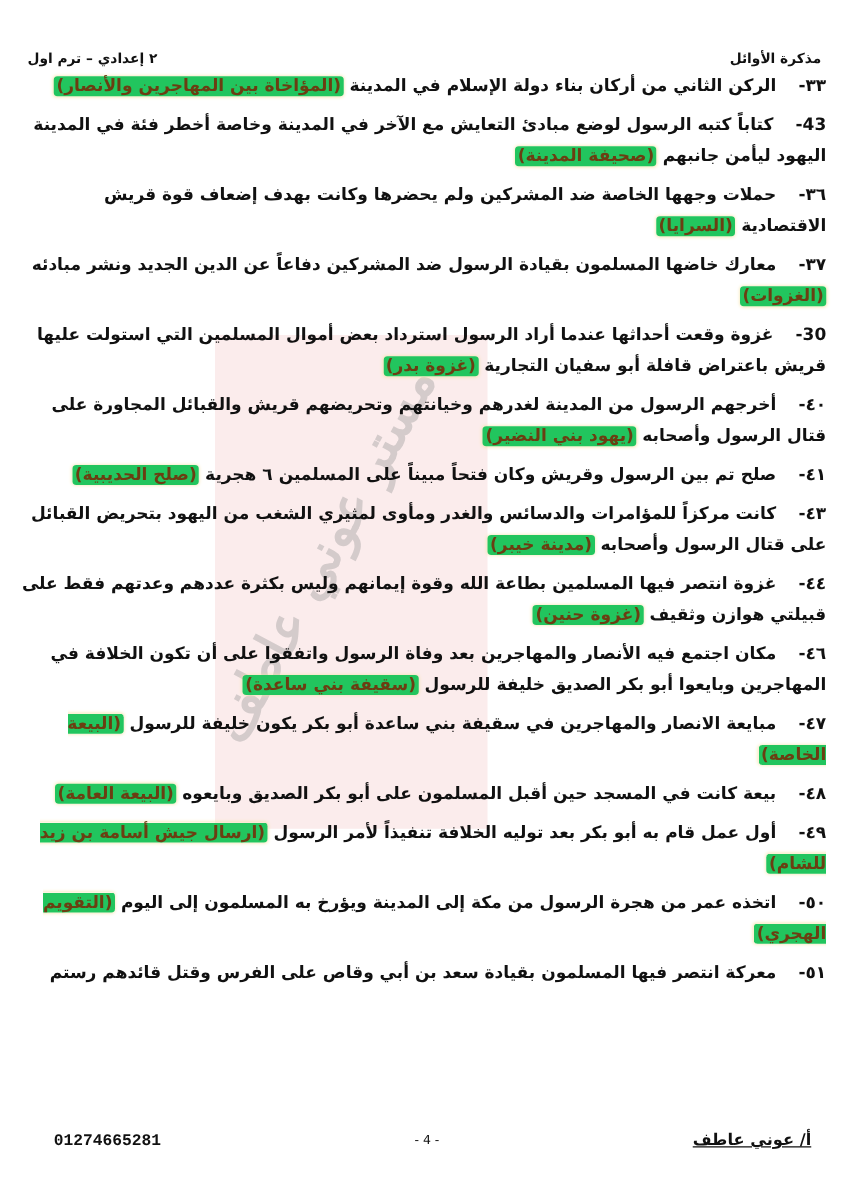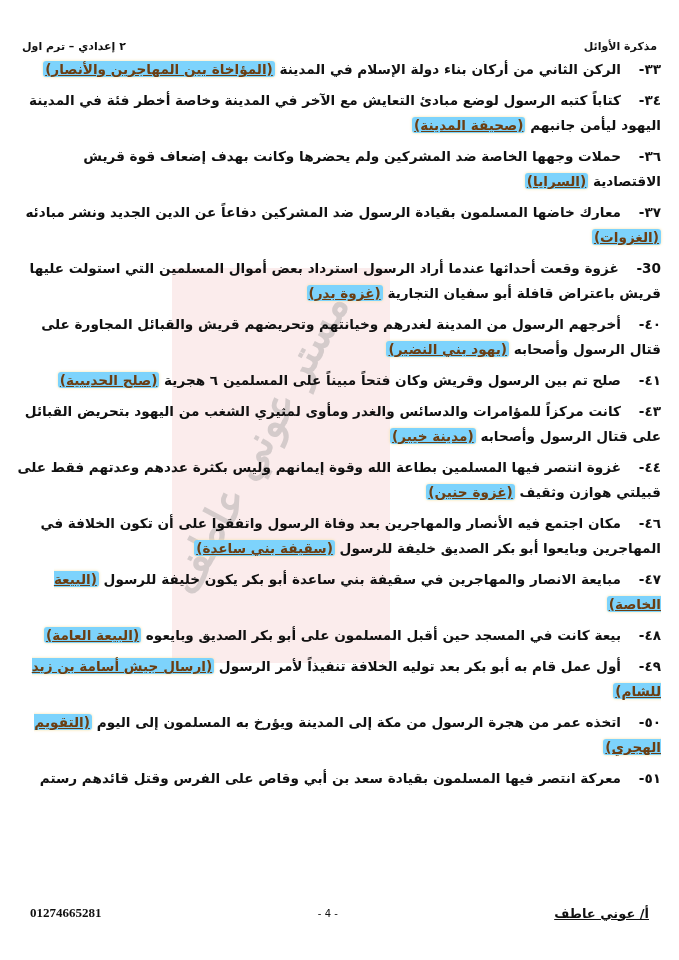--- a/index.html
+++ b/index.html
@@ -26,47 +26,47 @@
     .content {
       position: absolute; top: 57px; left: 16px; right: 18px;
       direction: rtl; z-index: 2;
     }
     .q {
       font-size: 13.6px; font-weight: bold; line-height: 25px;
       margin-bottom: 6px; text-align: right;
     }
     .q .num { margin-left: 13px; }
     .ans {
-      color: #6b3e12; text-decoration: underline;
-      background: #7dd3fc; padding: 0 2px; border-radius: 3px;
+      color: #6b3e12; 
+      background: #22c55e; padding: 0 2px; border-radius: 3px;
       box-shadow: 0 0 3px #f4e2a6;
     }
     .footer {
       position: absolute; top: 905px; left: 30px; right: 30px;
       display: flex; justify-content: space-between; align-items: center;
       font-size: 13px; font-weight: bold; direction: rtl;
     }
     .footer .author { text-decoration: underline; }
     .footer .page { font-weight: normal; font-size: 10px; }
-    .footer .phone { direction: ltr; font-family: Liberation Serif, serif; }
+    .footer .phone { direction: ltr; font-family: Liberation Mono, monospace; margin-left: 13px; }
   </style>
 </head>
 <body>
 
 <div class="header">
   <span>مذكرة الأوائل</span>
   <span>٢ إعدادي – ترم اول</span>
 </div>
 
 <div class="watermark-box"></div>
 <div class="watermark-text">مستر عوني عاطف</div>
 
 <div class="content">
   <div class="q"><span class="num">٣٣-</span> <span>الركن الثاني من أركان بناء دولة الإسلام في المدينة</span> <span class="ans">(المؤاخاة بين المهاجرين والأنصار)</span></div>
-  <div class="q"><span class="num">٣٤-</span> <span>كتاباً كتبه الرسول لوضع مبادئ التعايش مع الآخر في المدينة وخاصة أخطر فئة في المدينة اليهود ليأمن جانبهم</span> <span class="ans">(صحيفة المدينة)</span></div>
+  <div class="q"><span class="num">43-</span> <span>كتاباً كتبه الرسول لوضع مبادئ التعايش مع الآخر في المدينة وخاصة أخطر فئة في المدينة اليهود ليأمن جانبهم</span> <span class="ans">(صحيفة المدينة)</span></div>
   <div class="q"><span class="num">٣٦-</span> <span>حملات وجهها الخاصة ضد المشركين ولم يحضرها وكانت بهدف إضعاف قوة قريش الاقتصادية</span> <span class="ans">(السرايا)</span></div>
   <div class="q"><span class="num">٣٧-</span> <span>معارك خاضها المسلمون بقيادة الرسول ضد المشركين دفاعاً عن الدين الجديد ونشر مبادئه</span> <span class="ans">(الغزوات)</span></div>
   <div class="q"><span class="num">30-</span> <span>غزوة وقعت أحداثها عندما أراد الرسول استرداد بعض أموال المسلمين التي استولت عليها قريش باعتراض قافلة أبو سفيان التجارية</span> <span class="ans">(غزوة بدر)</span></div>
   <div class="q"><span class="num">٤٠-</span> <span>أخرجهم الرسول من المدينة لغدرهم وخيانتهم وتحريضهم قريش والقبائل المجاورة على قتال الرسول وأصحابه</span> <span class="ans">(يهود بني النضير)</span></div>
   <div class="q"><span class="num">٤١-</span> <span>صلح تم بين الرسول وقريش وكان فتحاً مبيناً على المسلمين ٦ هجرية</span> <span class="ans">(صلح الحديبية)</span></div>
   <div class="q"><span class="num">٤٣-</span> <span>كانت مركزاً للمؤامرات والدسائس والغدر ومأوى لمثيري الشغب من اليهود بتحريض القبائل على قتال الرسول وأصحابه</span> <span class="ans">(مدينة خيبر)</span></div>
   <div class="q"><span class="num">٤٤-</span> <span>غزوة انتصر فيها المسلمين بطاعة الله وقوة إيمانهم وليس بكثرة عددهم وعدتهم فقط على قبيلتي هوازن وثقيف</span> <span class="ans">(غزوة حنين)</span></div>
   <div class="q"><span class="num">٤٦-</span> <span>مكان اجتمع فيه الأنصار والمهاجرين بعد وفاة الرسول واتفقوا على أن تكون الخلافة في المهاجرين وبايعوا أبو بكر الصديق خليفة للرسول</span> <span class="ans">(سقيفة بني ساعدة)</span></div>
   <div class="q"><span class="num">٤٧-</span> <span>مبايعة الانصار والمهاجرين في سقيفة بني ساعدة أبو بكر يكون خليفة للرسول</span> <span class="ans">(البيعة الخاصة)</span></div>
   <div class="q"><span class="num">٤٨-</span> <span>بيعة كانت في المسجد حين أقبل المسلمون على أبو بكر الصديق وبايعوه</span> <span class="ans">(البيعة العامة)</span></div>

